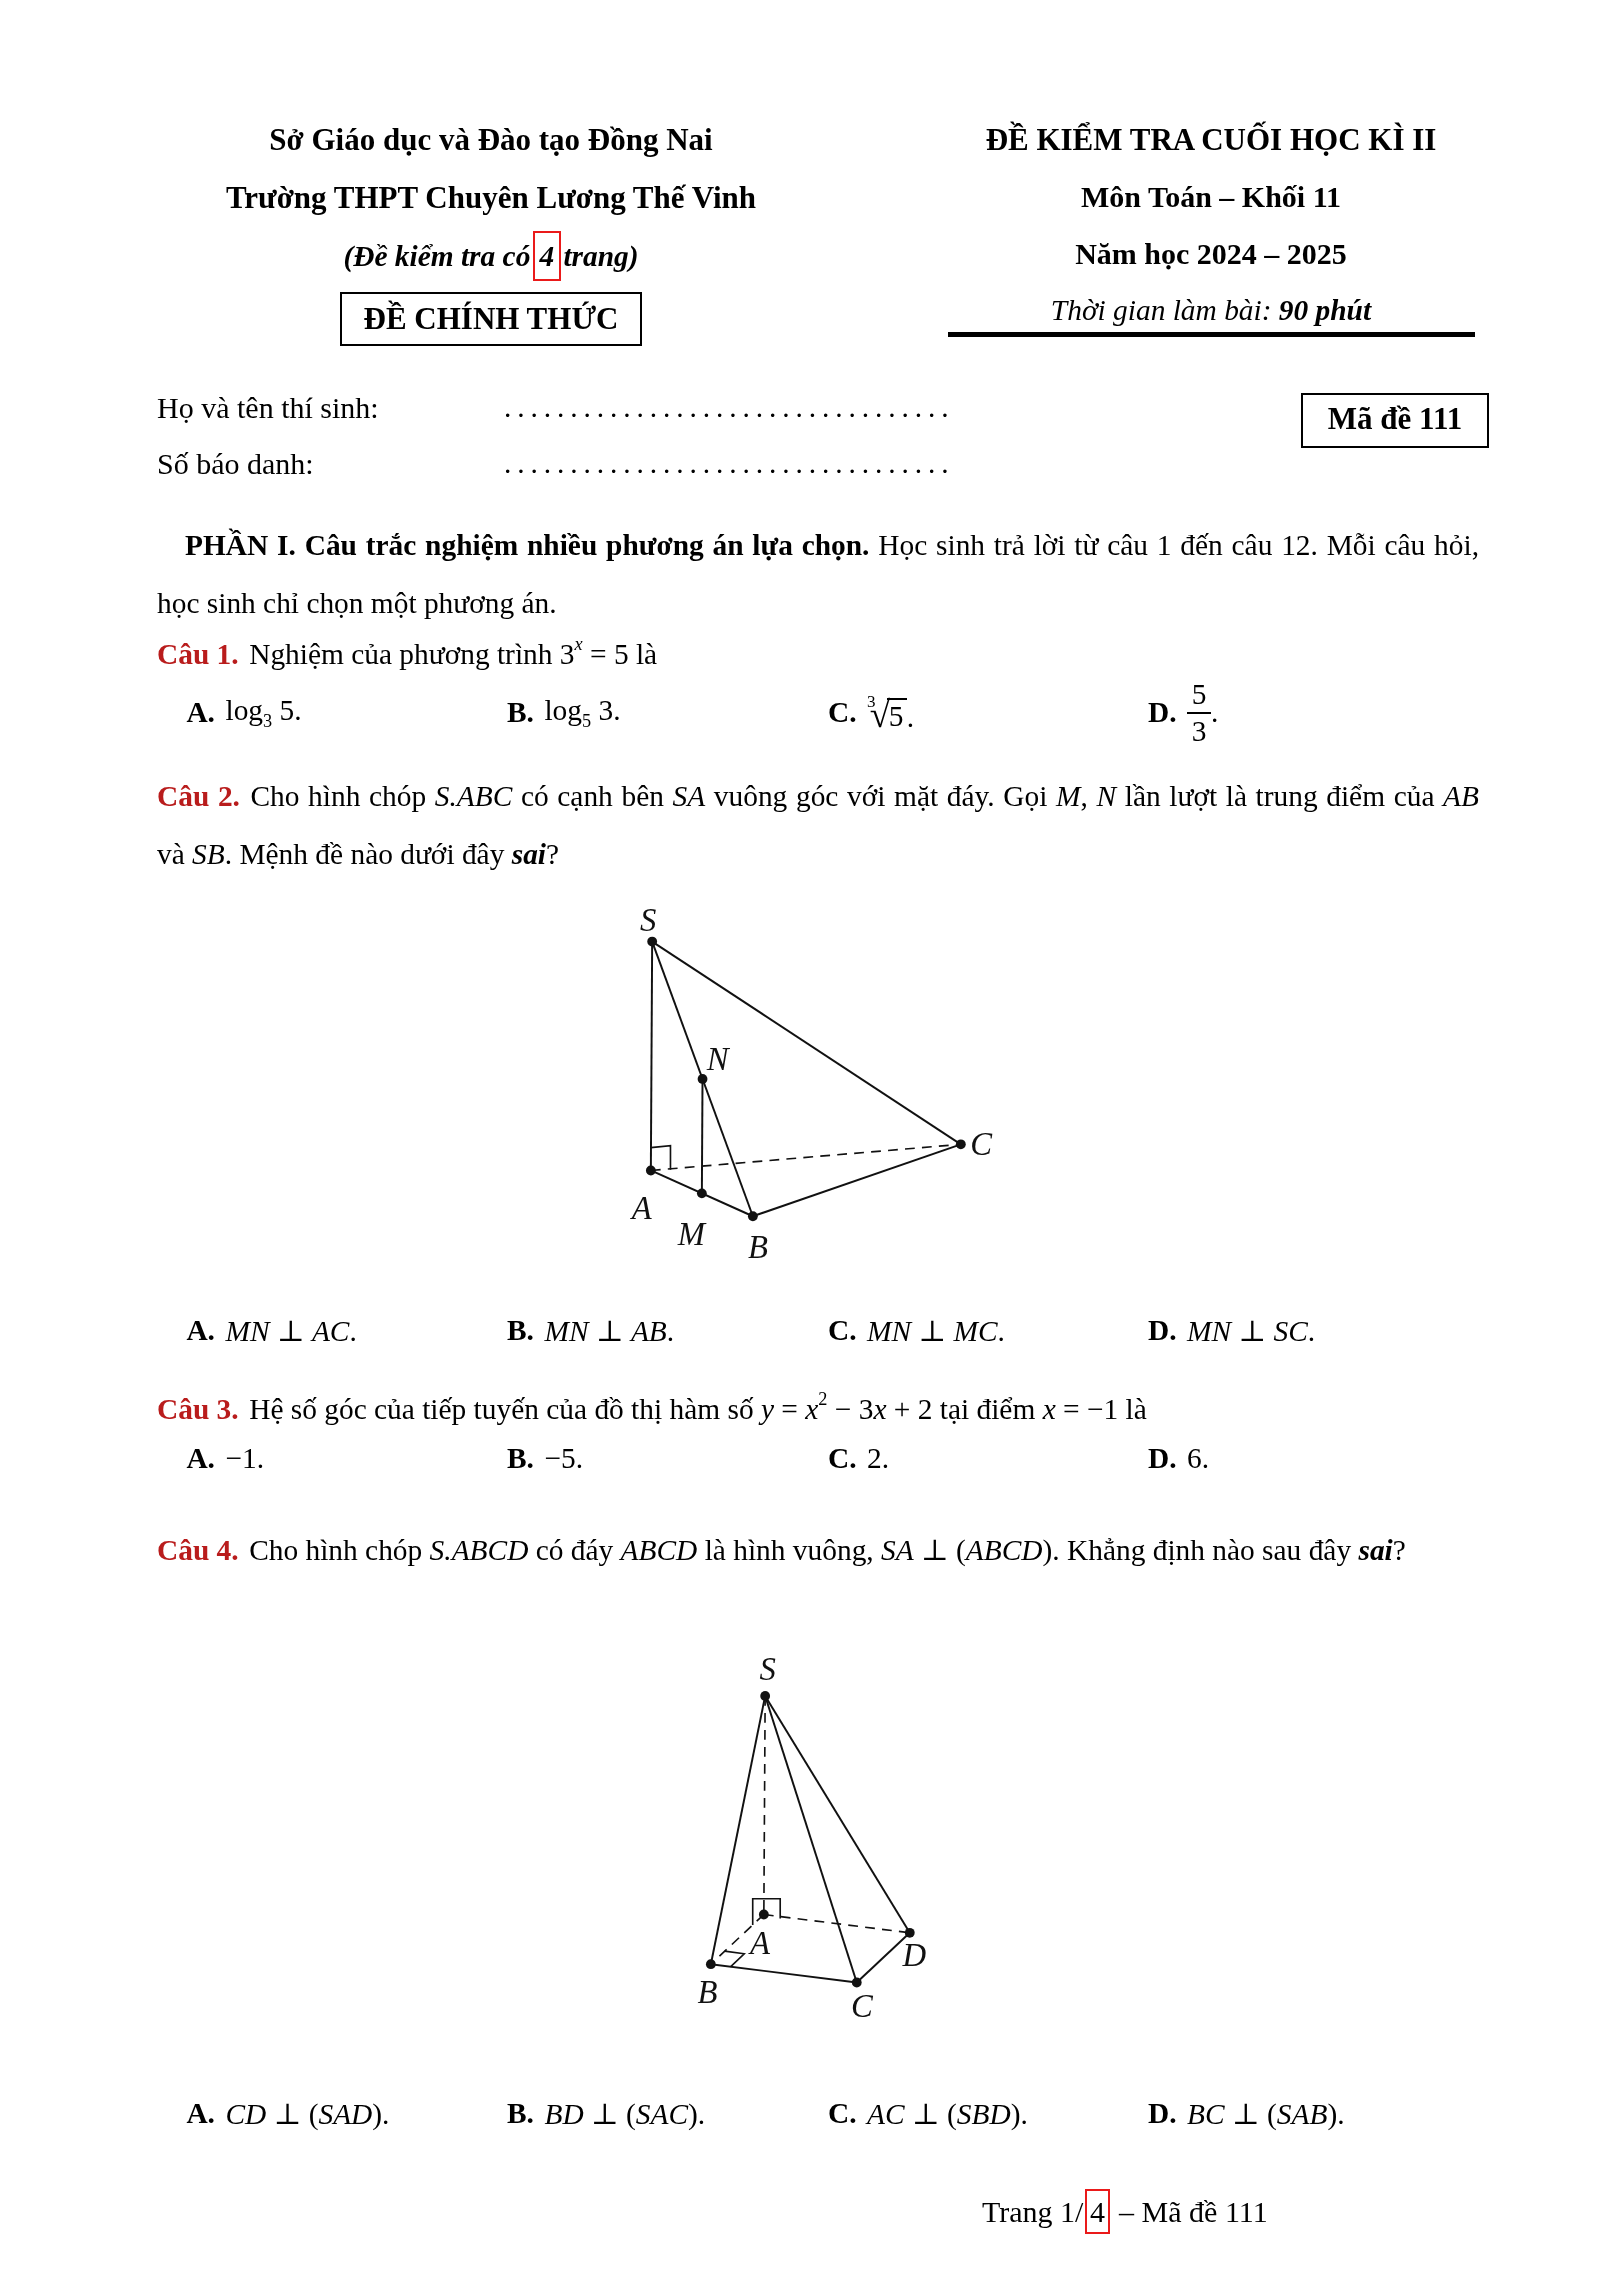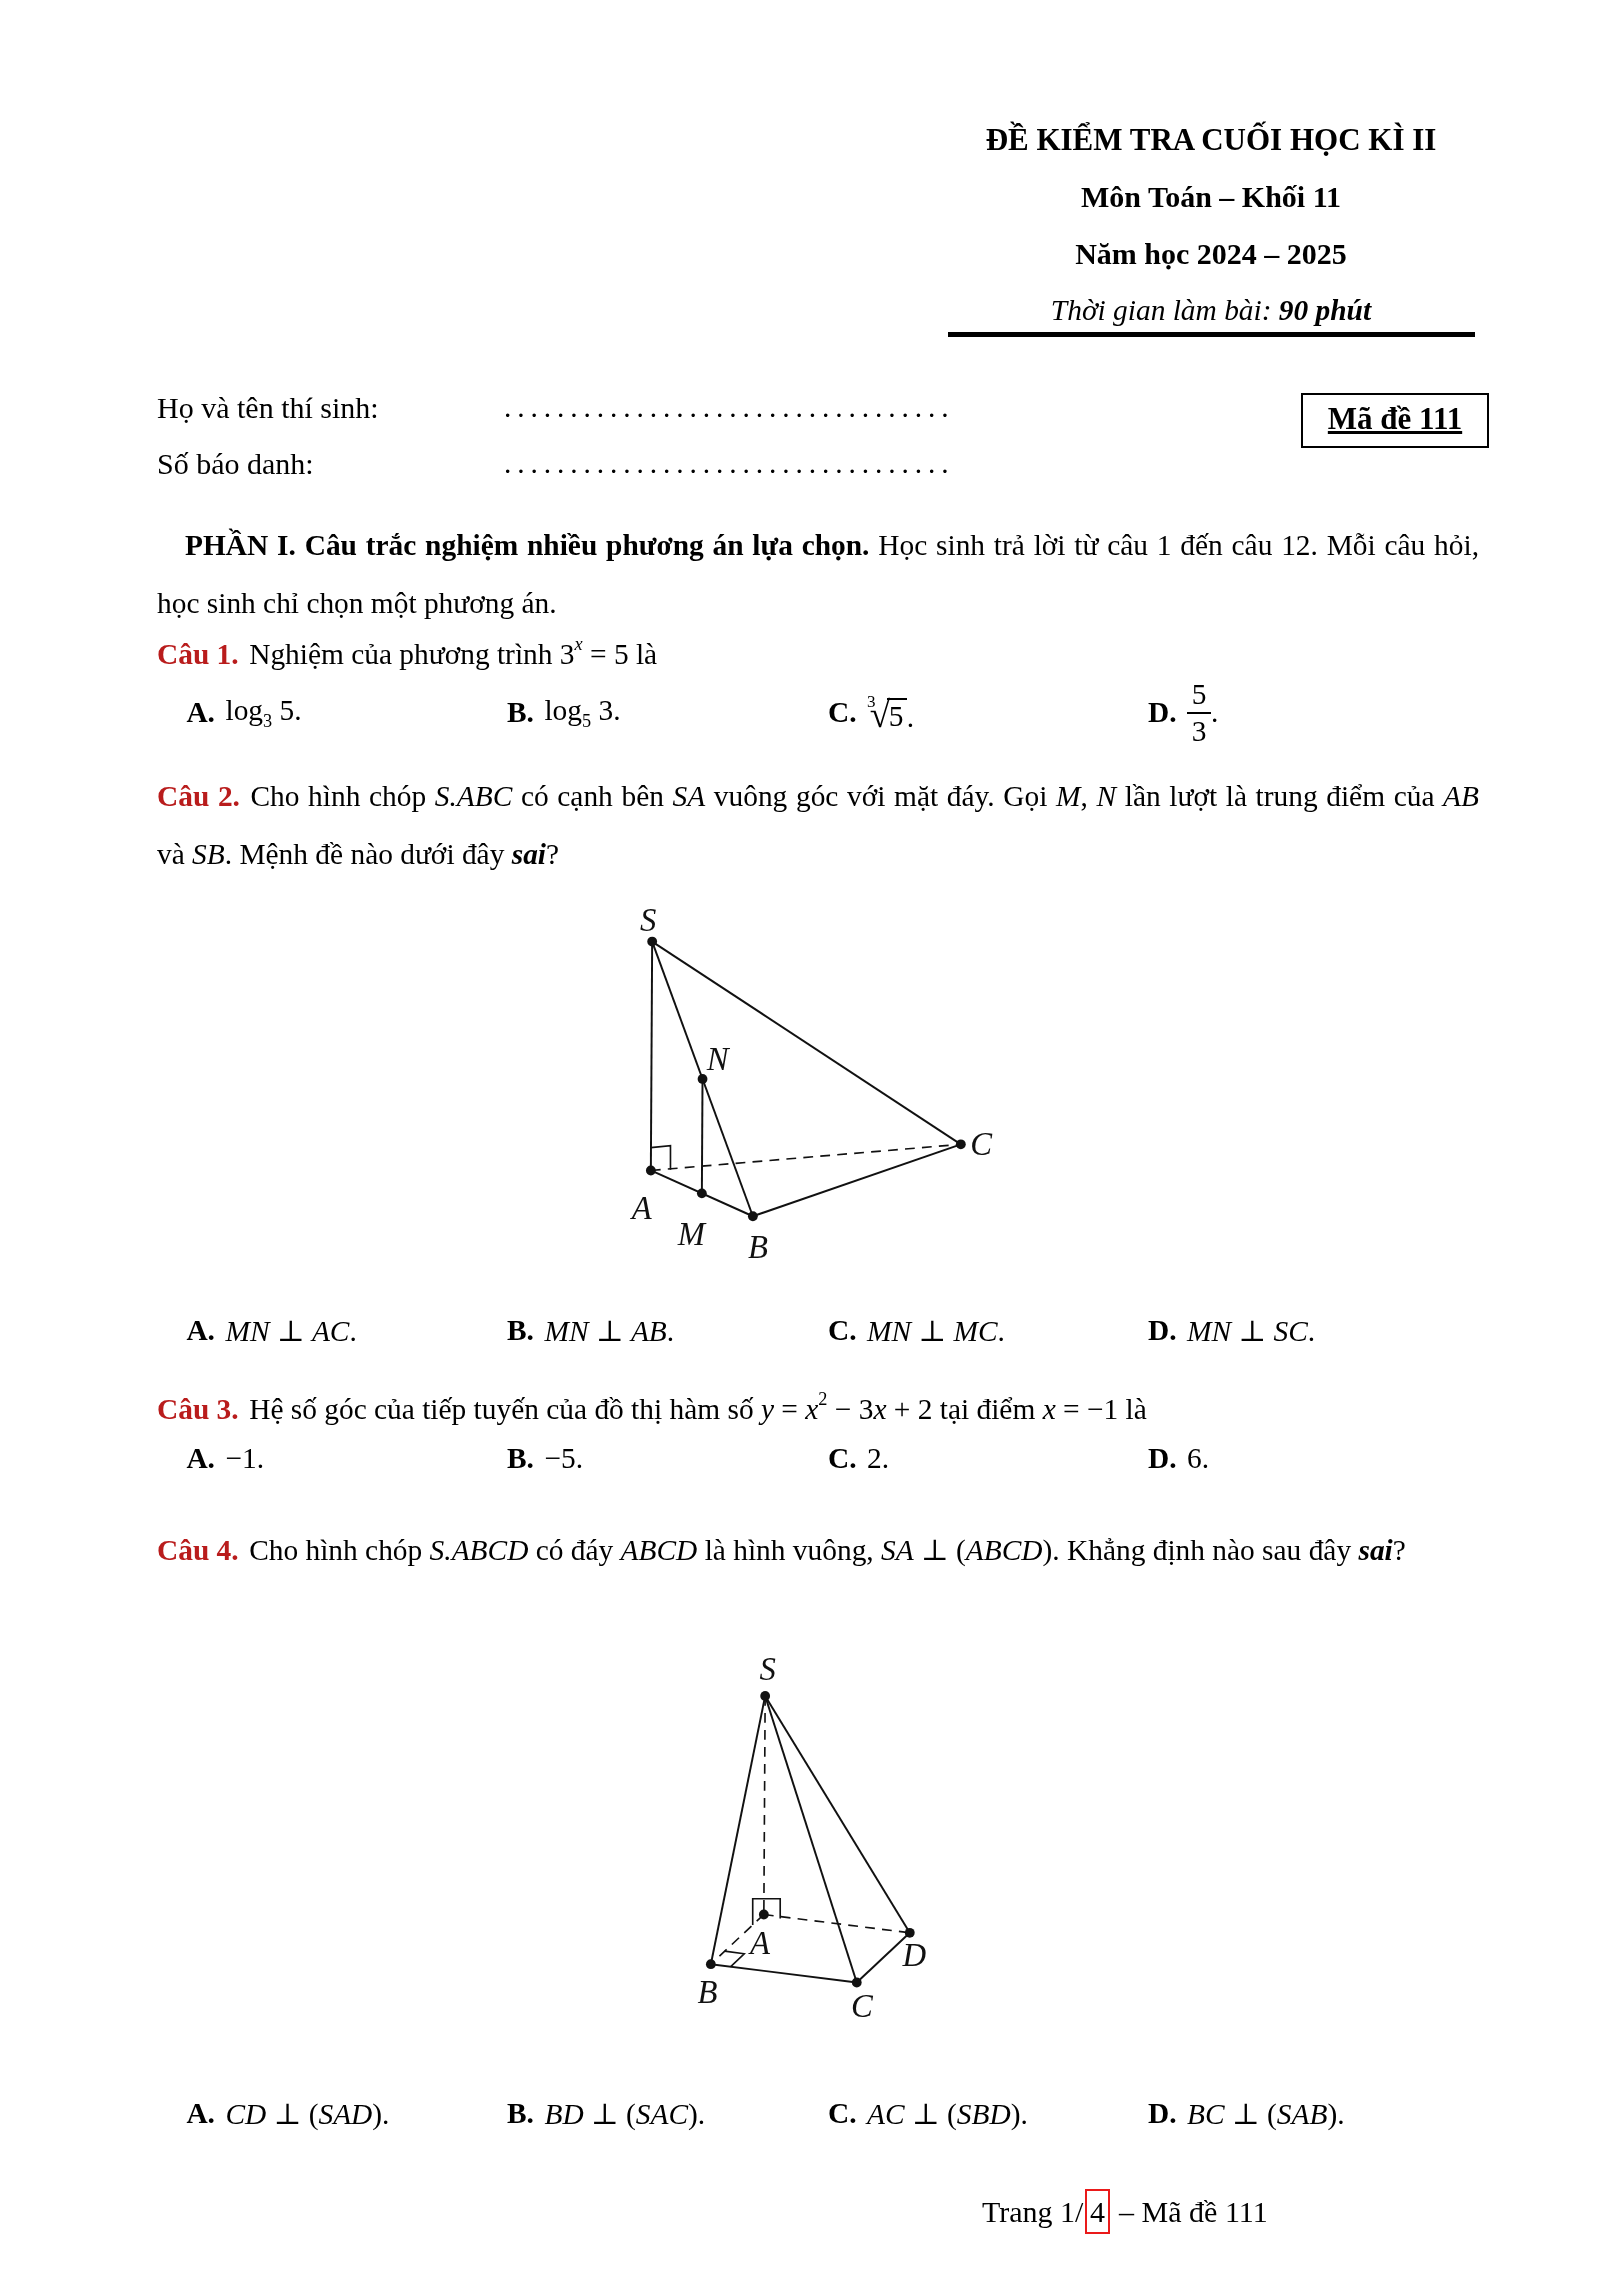--- a/index.html
+++ b/index.html
@@ -26,21 +26,21 @@
   .hrule{left:948px;top:332px;width:527px;height:5.2px;background:#000;}
 
   .redbox{display:inline-block;border:2.6px solid #ea1a1a;padding:9.2px 4.6px 7.9px;margin:-9.2px 2.6px;line-height:1.0;}
   .redbox.small{padding:5.9px 3.3px 4.6px;margin:-5.9px 1.3px;}
 
   
   .srow{left:157px;width:916px;line-height:59px;white-space:nowrap;}
   .slabel{font-weight:normal;font-size:30px;}
   .dots{position:absolute;left:347px;top:0;letter-spacing:5.9px;font-size:29.4px;}
   .codebox{left:1301px;top:393px;width:188px;height:55px;box-sizing:border-box;border:2.6px solid #000;
-           font-weight:bold;font-size:31px;line-height:48px;text-align:center;text-decoration:underline;}
+           font-weight:bold;font-size:31px;line-height:48px;text-align:center;}
 
   
   .para{left:157px;width:1322px;line-height:58px;text-align:justify;}
   .qlabel{font-weight:bold;color:#b91c1c;padding-right:10.5px;}
 
   
   .optrow{left:157px;width:1341px;height:85px;}
   .opt{position:absolute;top:0;height:85px;display:inline-flex;align-items:center;white-space:nowrap;}
   .olabel{font-weight:bold;margin-right:10.5px;}
   .frac{display:inline-block;text-align:center;line-height:1.04;}
@@ -60,20 +60,26 @@
   .fig text{font-family:"Liberation Serif","DejaVu Serif",serif;font-style:italic;
             font-size:50px;fill:#111;text-anchor:middle;}
 
   .footer{left:982px;top:2192px;width:497px;text-align:left;font-size:30px;line-height:39px;white-space:nowrap;}
 </style>
 </head>
 <body>
 
 <div class="page">
 
+  <div class="abs hleft">
+    <div class="l1">Sở Giáo dục và Đào tạo Đồng Nai</div>
+    <div class="l2">Trường THPT Chuyên Lương Thế Vinh</div>
+    <div class="l3"><span>(Đề kiểm tra có</span><span class="redbox"><span>4</span></span><span>trang)</span></div>
+    <div><span class="sealbox">ĐỀ CHÍNH THỨC</span></div>
+  </div>
 
   <div class="abs hright">
     <div class="l1">ĐỀ KIỂM TRA CUỐI HỌC KÌ II</div>
     <div class="l2">Môn Toán – Khối 11</div>
     <div class="l3">Năm học 2024 – 2025</div>
     <div class="l4"><span>Thời gian làm bài:</span><span class="bi"> 90 phút</span></div>
   </div>
   <div class="abs hrule"></div>
 
   <div class="abs srow" style="top:378px">

